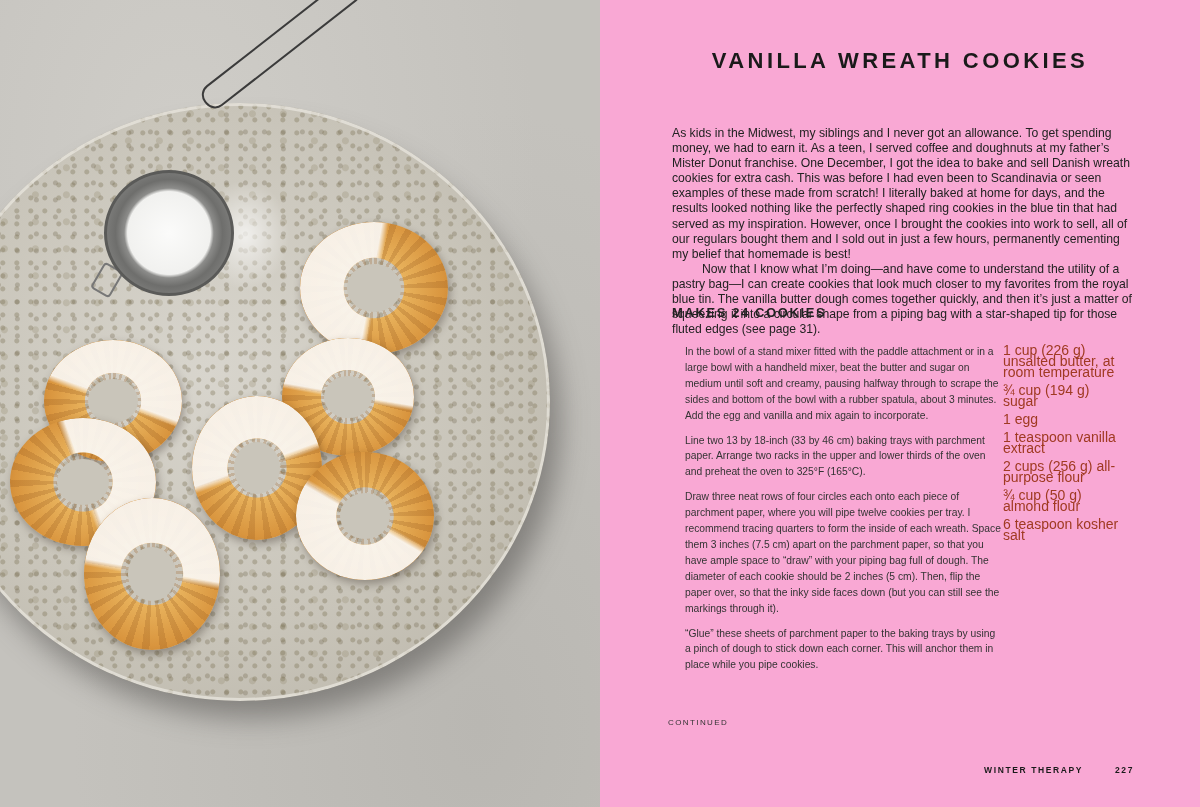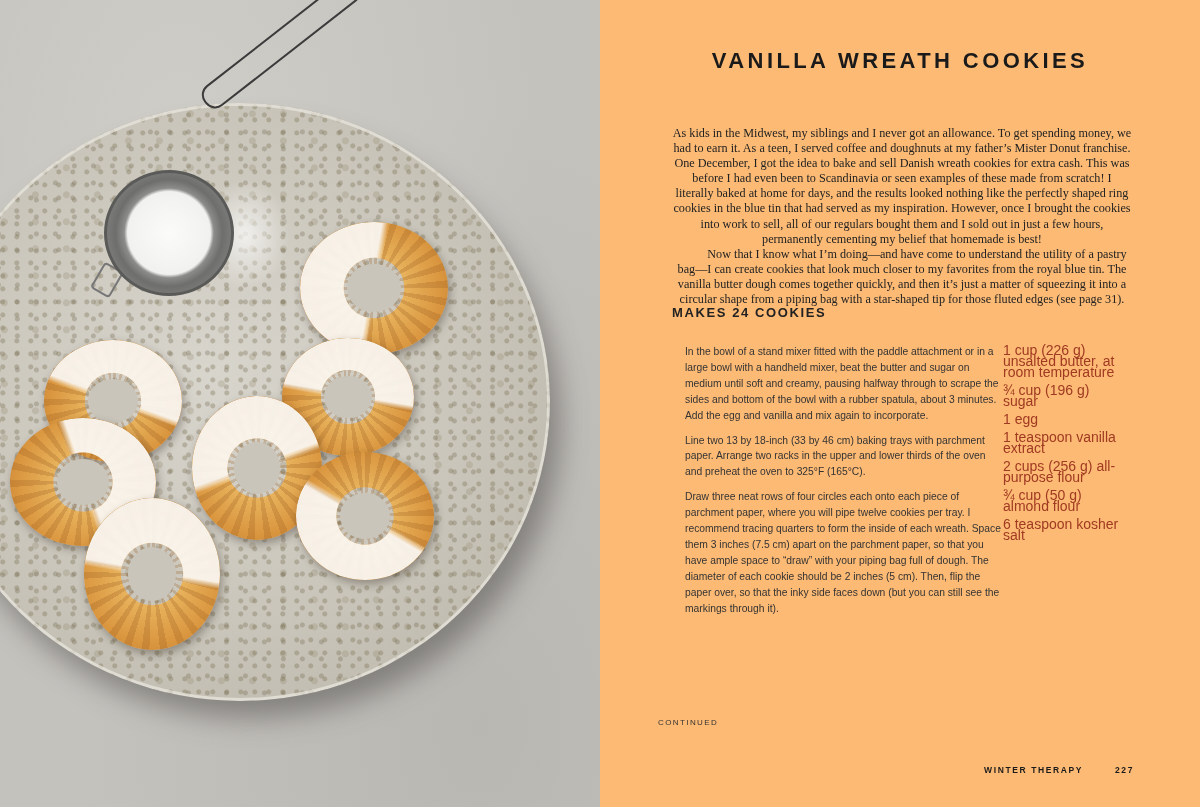--- a/index.html
+++ b/index.html
@@ -55,51 +55,51 @@
     background:linear-gradient(var(--a,120deg), rgba(250,248,245,0.92) 0 48%, transparent 52%);
     -webkit-mask: radial-gradient(circle, transparent 0 30%, #000 31%);
             mask: radial-gradient(circle, transparent 0 30%, #000 31%);
   }
   .cookie::after {
     content:""; position:absolute; left:32%; top:32%; width:36%; height:36%; border-radius:50%;
     background:#c9c5ba;
   }
 
   
-  .page { position:absolute; left:600px; top:0; width:600px; height:807px; background:#fdba74; }
+  .page { position:absolute; left:600px; top:0; width:600px; height:807px; background:#f9a8d4; }
   .title {
     position:absolute; left:0; width:600px; top:48px; text-align:center;
     font-family:"Liberation Sans", sans-serif; font-weight:bold; font-size:22px; letter-spacing:3.4px; color:#1a1a1a;
   }
   .subtitle {
     position:absolute; left:0; width:600px; top:78px; text-align:center;
     font-family:"Liberation Serif", serif; font-size:20px; color:#1a1a1a;
   }
   .intro {
     position:absolute; left:72px; top:126px; width:460px;
-    font-family:Liberation Serif, serif; font-size:12.2px; line-height:15.1px; color:#222;text-align:center;
+    font-family:Liberation Sans, sans-serif; font-size:12.2px; line-height:15.1px; color:#222;
   }
   .intro p { margin:0; }
   .intro p.indent { text-indent:30px; }
   .yield {
     position:absolute; left:72px; top:305px;
     font-family:"Liberation Sans", sans-serif; font-weight:bold; font-size:13px; letter-spacing:1.6px; color:#222;
   }
   .method {
     position:absolute; left:72px; top:344px; width:330px;
     font-family:"Liberation Sans", sans-serif; font-size:10.3px; line-height:15.9px; color:#333;
   }
   .method p { margin:0 0 9px 13px; }
   .ingredients {
     position:absolute; left:403px; top:345px; width:120px;
     font-family:"Liberation Sans", sans-serif; font-size:14px; line-height:11px; color:#a03a22;
   }
   .ingredients div { margin-bottom:7px; }
   .continued {
-    position:absolute; left:58px; top:718px;
+    position:absolute; left:68px; top:718px;
     font-family:"Liberation Sans", sans-serif; font-size:8px; letter-spacing:1.4px; color:#333;
   }
   .folio {
     position:absolute; right:66px; top:765px;
     font-family:"Liberation Sans", sans-serif; font-weight:bold; font-size:8.5px; letter-spacing:1.6px; color:#1a1a1a;
   }
   .folio .pg { margin-left:32px; }
 </style>
 </head>
 <body>
@@ -128,25 +128,26 @@
     <p>As kids in the Midwest, my siblings and I never got an allowance. To get spending money, we had to earn it. As a teen, I served coffee and doughnuts at my father’s Mister Donut franchise. One December, I got the idea to bake and sell Danish wreath cookies for extra cash. This was before I had even been to Scandinavia or seen examples of these made from scratch! I literally baked at home for days, and the results looked nothing like the perfectly shaped ring cookies in the blue tin that had served as my inspiration. However, once I brought the cookies into work to sell, all of our regulars bought them and I sold out in just a few hours, permanently cementing my belief that homemade is best!</p>
     <p class="indent">Now that I know what I’m doing—and have come to understand the utility of a pastry bag—I can create cookies that look much closer to my favorites from the royal blue tin. The vanilla butter dough comes together quickly, and then it’s just a matter of squeezing it into a circular shape from a piping bag with a star-shaped tip for those fluted edges (see page 31).</p>
   </div>
 
   <div class="yield">MAKES 24 COOKIES</div>
 
   <div class="method">
     <p>In the bowl of a stand mixer fitted with the paddle attachment or in a large bowl with a handheld mixer, beat the butter and sugar on medium until soft and creamy, pausing halfway through to scrape the sides and bottom of the bowl with a rubber spatula, about 3 minutes. Add the egg and vanilla and mix again to incorporate.</p>
     <p>Line two 13 by 18-inch (33 by 46 cm) baking trays with parchment paper. Arrange two racks in the upper and lower thirds of the oven and preheat the oven to 325°F (165°C).</p>
     <p>Draw three neat rows of four circles each onto each piece of parchment paper, where you will pipe twelve cookies per tray. I recommend tracing quarters to form the inside of each wreath. Space them 3 inches (7.5 cm) apart on the parchment paper, so that you have ample space to “draw” with your piping bag full of dough. The diameter of each cookie should be 2 inches (5 cm). Then, flip the paper over, so that the inky side faces down (but you can still see the markings through it).</p>
+    <p>“Glue” these sheets of parchment paper to the baking trays by using a pinch of dough to stick down each corner. This will anchor them in place while you pipe cookies.</p>
   </div>
 
   <div class="ingredients">
     <div>1 cup (226 g) unsalted butter, at room temperature</div>
-    <div>¾ cup (196 g) sugar</div>
+    <div>¾ cup (194 g) sugar</div>
     <div>1 egg</div>
     <div>1 teaspoon vanilla extract</div>
     <div>2 cups (256 g) all-purpose flour</div>
     <div>¾ cup (50 g) almond flour</div>
     <div>6 teaspoon kosher salt</div>
   </div>
 
   <div class="continued">CONTINUED</div>
 
   <div class="folio">

